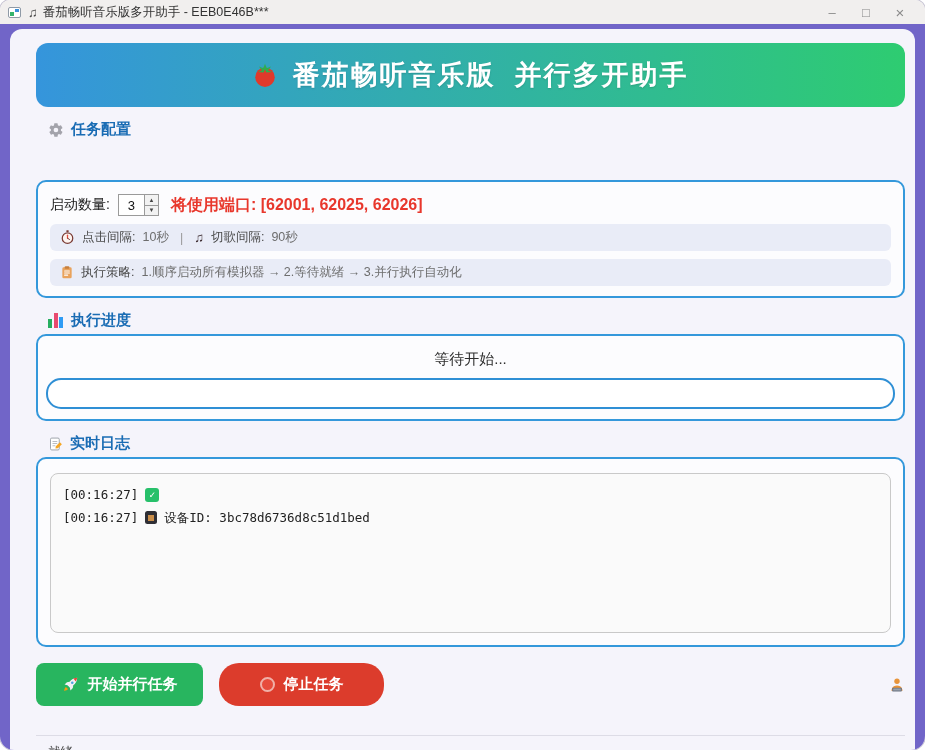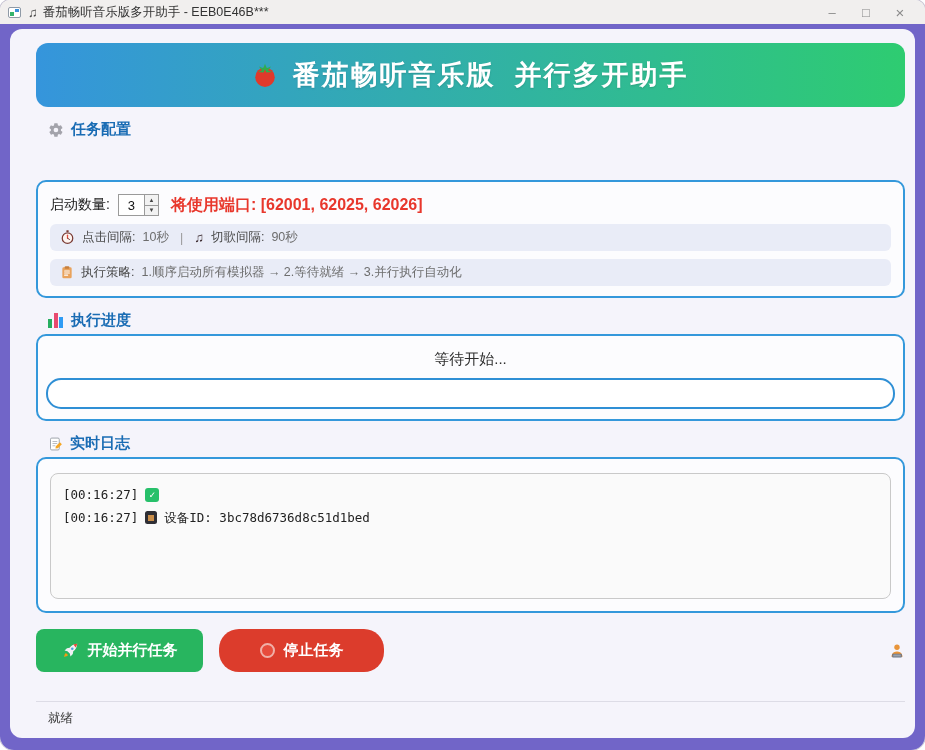--- a/index.html
+++ b/index.html
@@ -46,21 +46,21 @@
   .strip .note2 { color:#3b2a2f; font-size:13px; line-height:1; }
 
   
   .gbox.progress { padding:8px 5px 10px 5px; }
   .prog-status { text-align:center; font-size:15px; color:#2e2e2e; padding:6px 0 9px 0; }
   .prog-bar { height:31px; border:2px solid #2f8fd5; border-radius:15px; background:#ffffff; margin:0 3px; overflow:hidden; }
   .prog-fill { height:100%; background:linear-gradient(90deg,#3595dc,#2ecc71); width:0%; }
 
   
   .gbox.log { padding:14px 12px 12px 12px; }
-  .log-area { height:126px; background:#fafafa; border:1.5px solid #c9c9c9; border-radius:8px; padding:10px 12px; overflow:auto; }
+  .log-area { height:160px; background:#fafafa; border:1.5px solid #c9c9c9; border-radius:8px; padding:10px 12px; overflow:auto; }
   .log-line { display:flex; align-items:center; gap:7px; font-family:"DejaVu Sans Mono", monospace; font-size:12.5px; color:#222; line-height:1.8; }
   .ic-check { width:14px; height:14px; background:#27c06a; border-radius:3px; color:#fff; font-size:10px; display:flex; align-items:center; justify-content:center; flex:0 0 auto; }
   .ic-device { width:12px; height:13px; background:#2f2f35; border-radius:2.5px; display:flex; align-items:center; justify-content:center; flex:0 0 auto; }
   .ic-device i { display:block; width:6px; height:6px; background:#c98e4a; }
   .btn-clear { margin-top:9px; width:165px; height:36px; background:#a4acb4; border:none; border-radius:8px; color:#eef0f2; font-size:14px; font-weight:bold; display:flex; align-items:center; justify-content:center; gap:8px; cursor:pointer; font-family:inherit; }
 
   
   .actions { display:flex; align-items:center; margin-top:16px; flex:0 0 auto; }
   .btn-start { width:167px; height:43px; background:#28b55f; border:none; border-radius:8px; color:#fff; font-size:15px; font-weight:bold; display:flex; align-items:center; justify-content:center; gap:9px; cursor:pointer; font-family:inherit; }
   .btn-stop { width:165px; height:43px; background:#dc3c2c; border:none; border-radius:20px; color:#fff; font-size:15px; font-weight:bold; display:flex; align-items:center; justify-content:center; gap:9px; margin-left:16px; cursor:pointer; font-family:inherit; }

